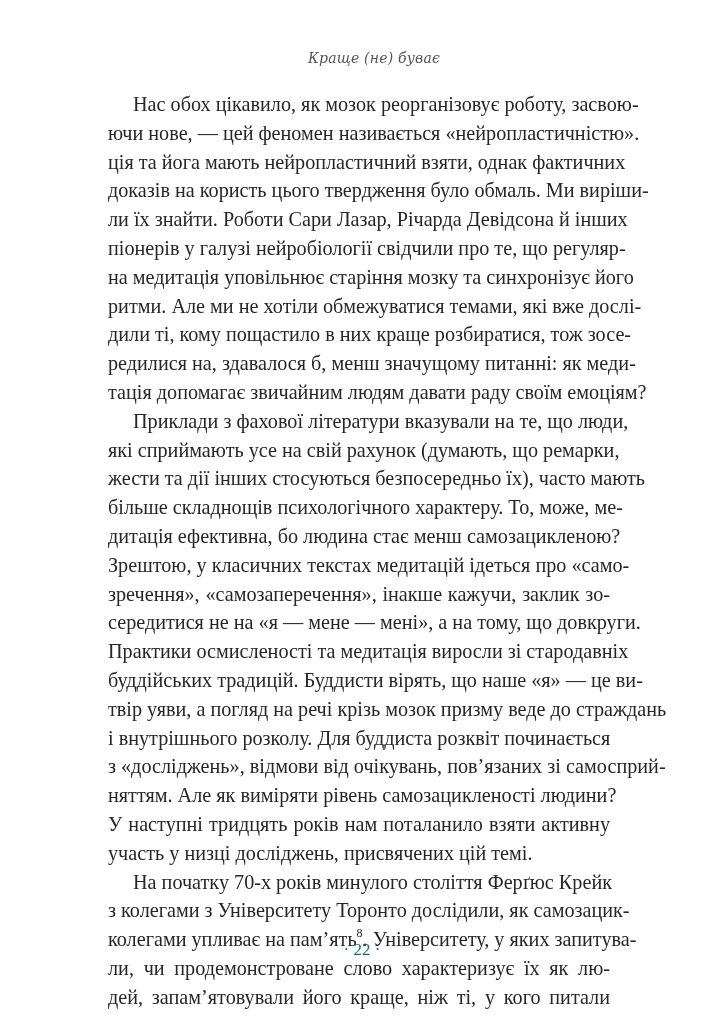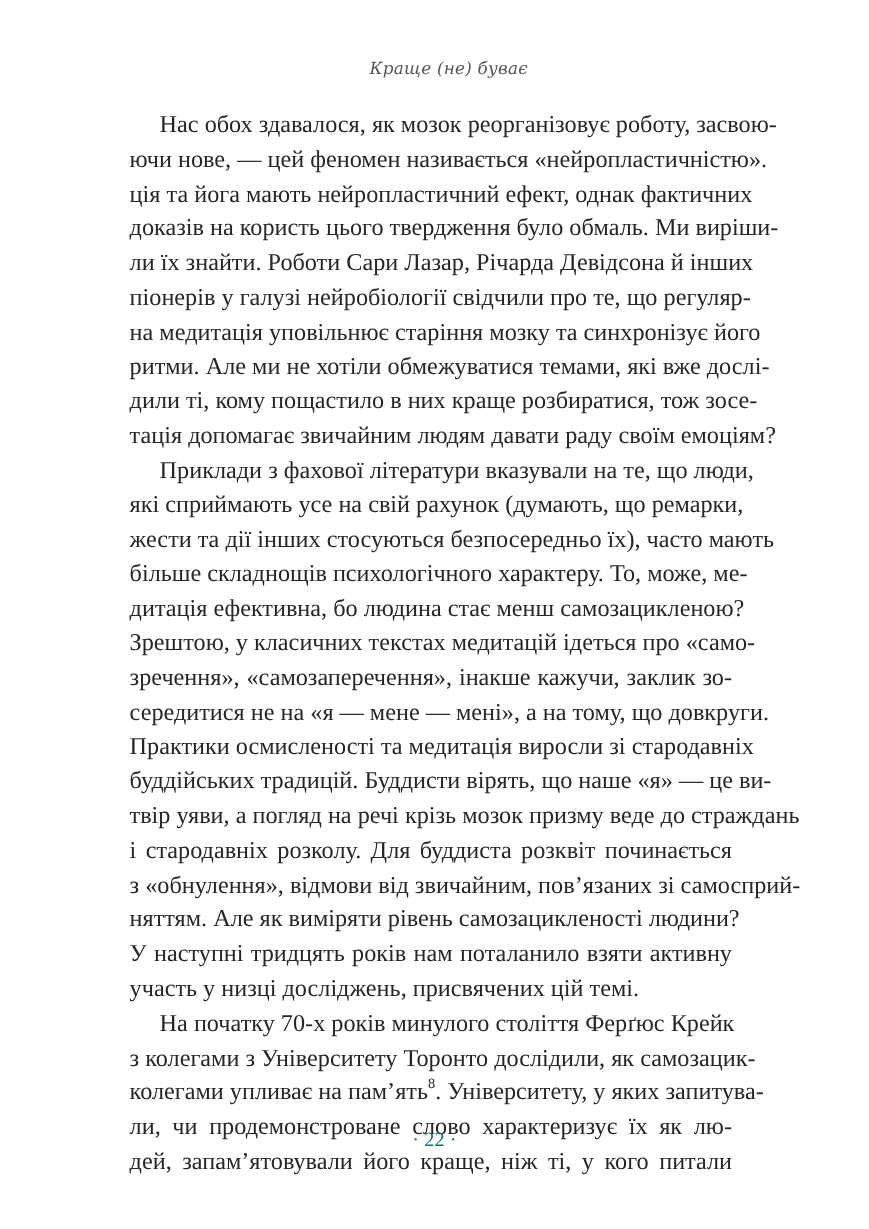--- a/index.html
+++ b/index.html
@@ -48,46 +48,47 @@
     }
   </style>
 </head>
 <body>
 
 <div class="running-head">Краще (не) буває</div>
 
 <div class="body-text">
 
   <div>
-    <span class="line indent">Нас обох здавалося, як мозок реорганізовує роботу, засвою-</span>
+    <span class="line indent">Нас обох цікавило, як мозок реорганізовує роботу, засвою-</span>
     <span class="line">ючи нове, — цей феномен називається «нейропластичністю».</span>
-    <span class="line">ція та йога мають нейропластичний ефект, однак фактичних</span>
+    <span class="line">ція та йога мають нейропластичний взяти, однак фактичних</span>
     <span class="line">доказів на користь цього твердження було обмаль. Ми виріши-</span>
     <span class="line">ли їх знайти. Роботи Сари Лазар, Річарда Девідсона й інших</span>
     <span class="line">піонерів у галузі нейробіології свідчили про те, що регуляр-</span>
     <span class="line">на медитація уповільнює старіння мозку та синхронізує його</span>
     <span class="line">ритми. Але ми не хотіли обмежуватися темами, які вже дослі-</span>
     <span class="line">дили ті, кому пощастило в них краще розбиратися, тож зосе-</span>
+    <span class="line">редилися на, здавалося б, менш значущому питанні: як меди-</span>
     <span class="line">тація допомагає звичайним людям давати раду своїм емоціям?</span>
   </div>
 
   <div>
     <span class="line indent">Приклади з фахової літератури вказували на те, що люди,</span>
     <span class="line">які сприймають усе на свій рахунок (думають, що ремарки,</span>
     <span class="line">жести та дії інших стосуються безпосередньо їх), часто мають</span>
     <span class="line">більше складнощів психологічного характеру. То, може, ме-</span>
     <span class="line">дитація ефективна, бо людина стає менш самозацикленою?</span>
     <span class="line">Зрештою, у класичних текстах медитацій ідеться про «само-</span>
     <span class="line">зречення», «самозаперечення», інакше кажучи, заклик зо-</span>
     <span class="line">середитися не на «я — мене — мені», а на тому, що довкруги.</span>
     <span class="line">Практики осмисленості та медитація виросли зі стародавніх</span>
     <span class="line">буддійських традицій. Буддисти вірять, що наше «я» — це ви-</span>
     <span class="line">твір уяви, а погляд на речі крізь мозок призму веде до страждань</span>
-    <span class="line">і стародавніх розколу. Для буддиста розквіт починається</span>
-    <span class="line">з «обнулення», відмови від звичайним, пов’язаних зі самосприй-</span>
+    <span class="line">і внутрішнього розколу. Для буддиста розквіт починається</span>
+    <span class="line">з «досліджень», відмови від очікувань, пов’язаних зі самосприй-</span>
     <span class="line">няттям. Але як виміряти рівень самозацикленості людини?</span>
     <span class="line">У наступні тридцять років нам поталанило взяти активну</span>
     <span class="line last">участь у низці досліджень, присвячених цій темі.</span>
   </div>
 
   <div>
     <span class="line indent">На початку 70-х років минулого століття Ферґюс Крейк</span>
     <span class="line">з колегами з Університету Торонто дослідили, як самозацик-</span>
     <span class="line"><span>колегами упливає на пам’ять</span><sup>8</sup><span>. Університету, у яких запитува-</span></span>
     <span class="line">ли, чи продемонстроване слово характеризує їх як лю-</span>

